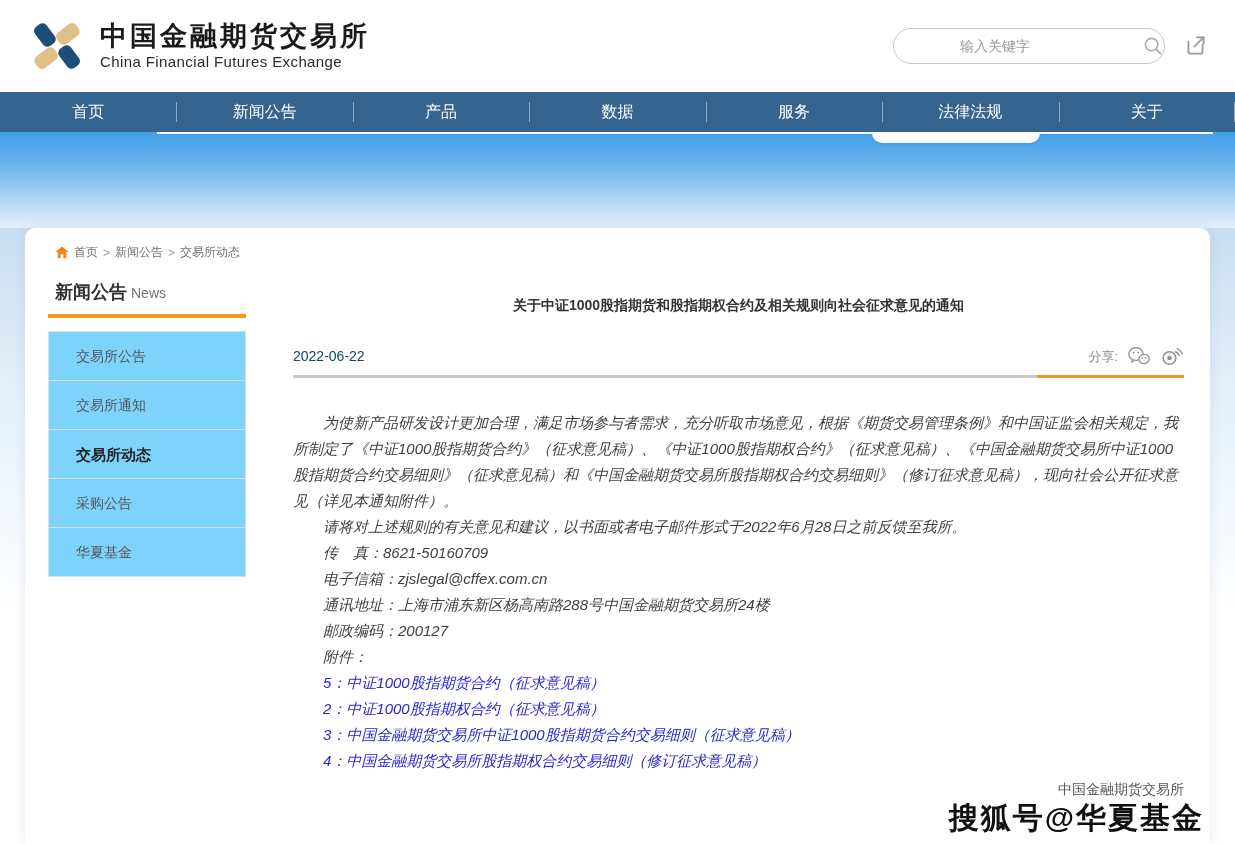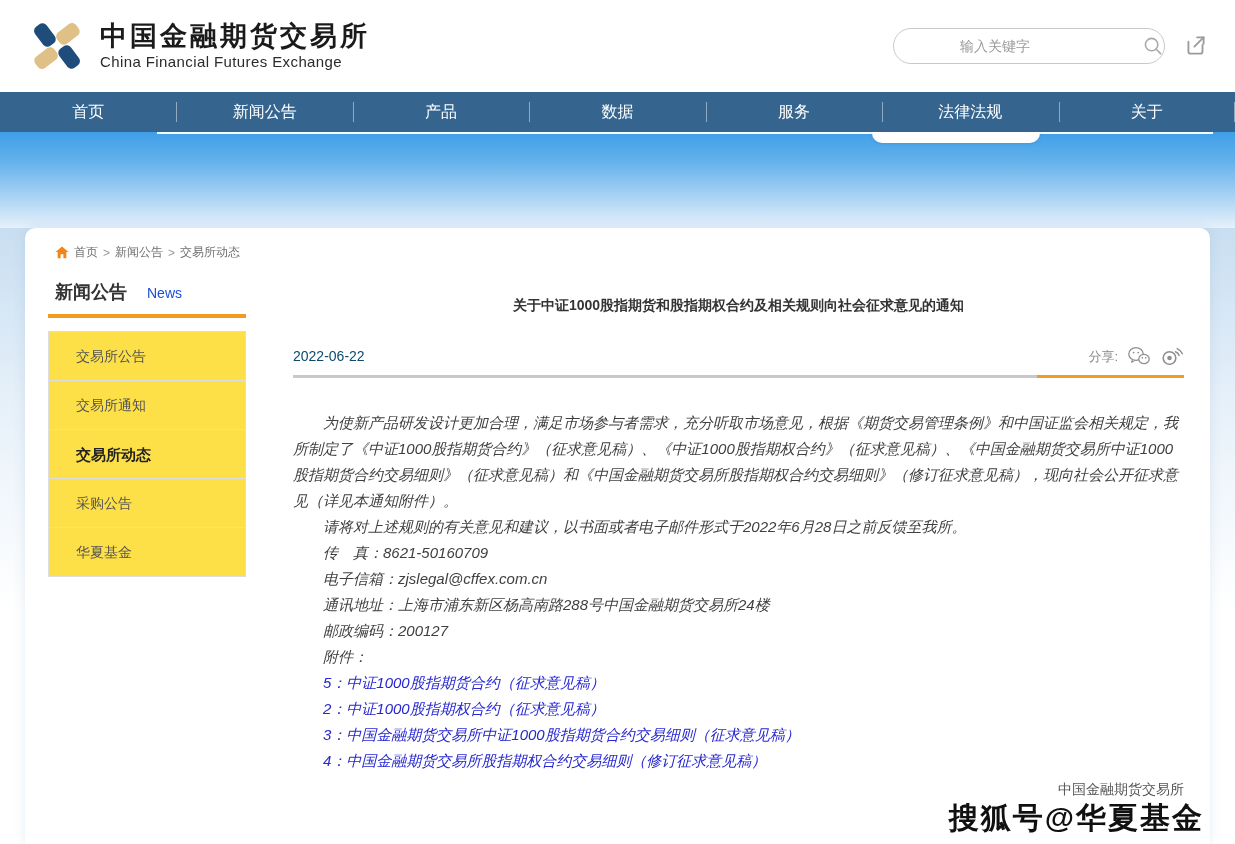--- a/index.html
+++ b/index.html
@@ -30,24 +30,24 @@
   .page{position:absolute;top:228px;left:0;right:0;bottom:0;background:linear-gradient(180deg,#c8def1 0%,#e6f0f9 28%,#ffffff 62%);}
   .card{position:absolute;left:25px;right:25px;top:0;bottom:0;background:#fff;border-radius:10px 10px 0 0;box-shadow:0 0 12px rgba(110,150,190,.18);box-sizing:border-box;}
   .breadcrumb{padding:16px 0 0 30px;font-size:12px;color:#707070;display:flex;align-items:center;gap:5px;}
   .breadcrumb .sep{color:#9a9a9a;}
   .breadcrumb .crumb{cursor:pointer;}
   .card-flex{display:flex;margin-top:13px;align-items:flex-start;}
   
   .sidebar{width:198px;margin-left:23px;flex-shrink:0;}
   .side-head{padding:6px 0 0 7px;}
   .side-head .t-cn{font-size:18px;font-weight:bold;color:#333;}
-  .side-head .t-en{font-size:14px;color:#1d4ed8;margin-left:20px;}
+  .side-head .t-en{font-size:14px;color:#737373;margin-left:4px;}
   .side-bar-accent{height:4px;background:#f39a21;margin-top:10px;}
   .side-menu{margin-top:13px;border-top:1px solid #dcdce1;}
-  .side-item{height:49px;line-height:49px;padding-left:27px;background:#fde047;border:1px solid #dcdce1;border-top:none;font-size:14px;color:#555;cursor:pointer;box-sizing:border-box;}
+  .side-item{height:49px;line-height:49px;padding-left:27px;background:#7dd3fc;border:1px solid #dcdce1;border-top:none;font-size:14px;color:#555;cursor:pointer;box-sizing:border-box;}
   .side-item.active{font-weight:bold;color:#222;font-size:15px;}
   
   .main{flex:1;margin-left:47px;margin-right:26px;min-width:0;}
   .art-title{font-size:14px;font-weight:bold;color:#333;text-align:center;margin:16px 0 0;line-height:30px;}
   .meta-row{display:flex;justify-content:space-between;align-items:center;margin-top:26px;}
   .meta-date{font-size:14px;color:#0c4a6e;}
   .share{display:flex;align-items:flex-end;gap:9px;}
   .share .lbl{font-size:13px;color:#8a8a8a;}
   .divider{height:3px;background:#c9c9c9;margin-top:9px;position:relative;}
   .divider::after{content:"";position:absolute;right:0;top:0;width:147px;height:3px;background:#f39a21;}

